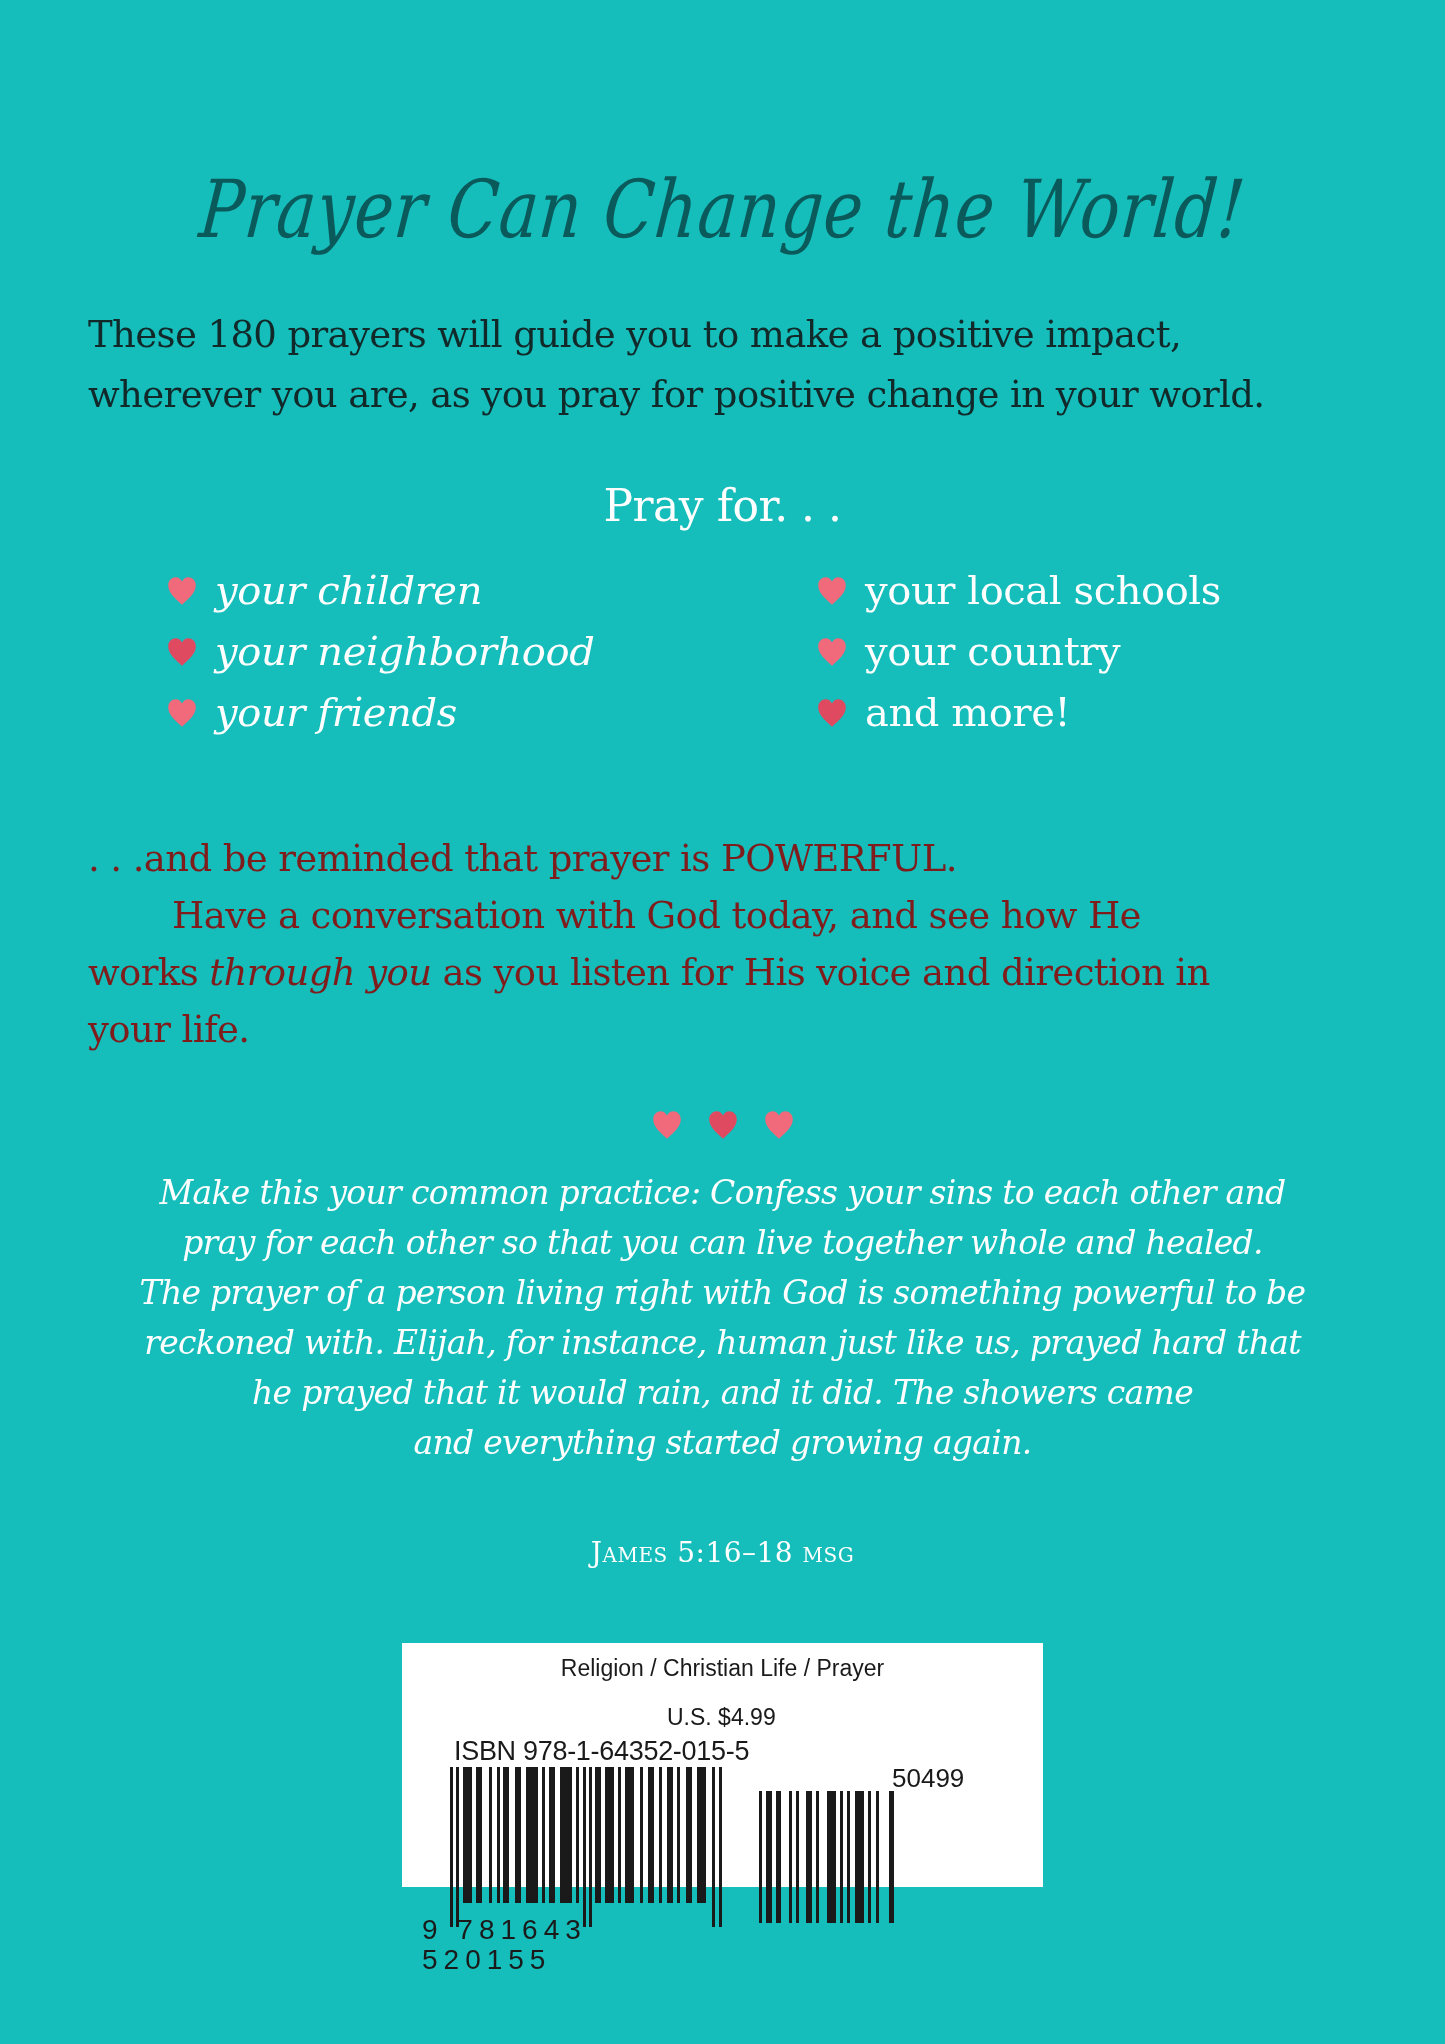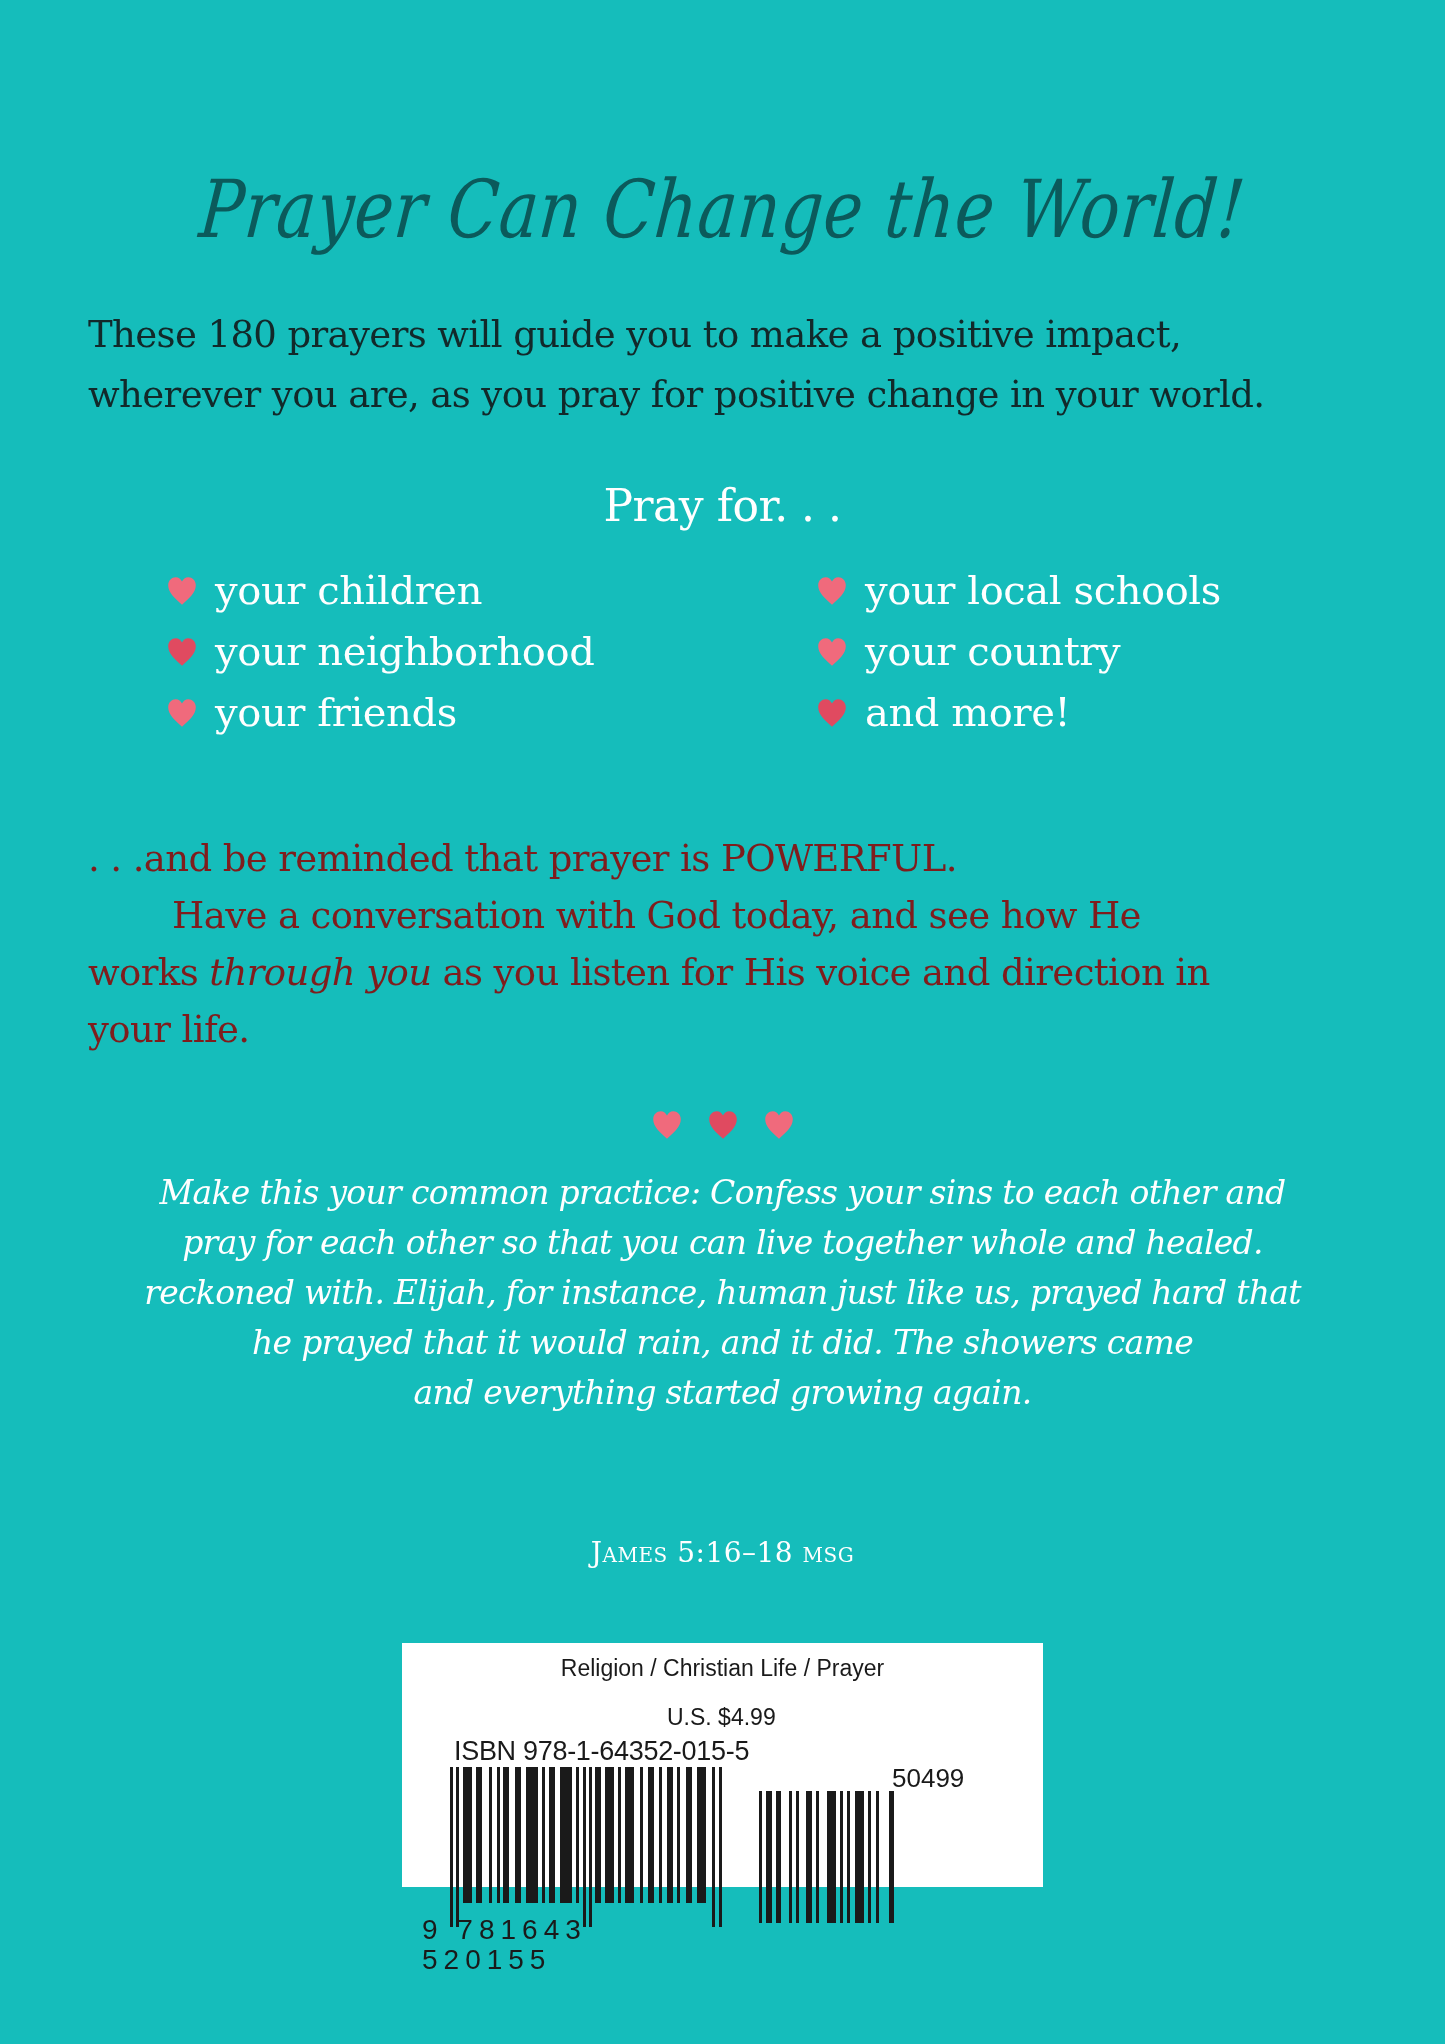--- a/index.html
+++ b/index.html
@@ -41,21 +41,21 @@
       color: #FFFFFF;
       letter-spacing: -0.5px;
     }
 
     .list {
       position: absolute; top: 560px;
       font-size: 40px; line-height: 61px;
       color: #FFFFFF;
       letter-spacing: -0.4px;
     }
-    .list.left { left: 165px; }
+    .list.left { left: 165px; font-style: italic; }
     .list.right { left: 815px; }
     .list-item { display: flex; align-items: center; height: 61px; }
     .heart {
       display: inline-block; width: 34px; height: 34px; margin-right: 16px;
       flex: 0 0 34px;
     }
     .heart svg { width: 34px; height: 34px; display: block; }
 
     .body-text {
       position: absolute; left: 88px; top: 830px; width: 1300px;
@@ -212,20 +212,21 @@
     <span class="heart">
         <svg viewBox="0 0 32 32">
           <path d="M16 29 C10 23 3 18 3 10.5 C3 6 6.5 3 10 3 C13 3 15 5 16 7 C17 5 19 3 22 3 C25.5 3 29 6 29 10.5 C29 18 22 23 16 29Z" fill="#F06A7C"></path>
         </svg>
       </span>
   </div>
 
   <div class="scripture">
     <div>Make this your common practice: Confess your sins to each other and</div>
     <div>pray for each other so that you can live together whole and healed.</div>
+    <div>The prayer of a person living right with God is something powerful to be</div>
     <div>reckoned with. Elijah, for instance, human just like us, prayed hard that</div>
     <div>he prayed that it would rain, and it did. The showers came</div>
     <div>and everything started growing again.</div>
   </div>
 
   <div class="reference">James 5:16–18 msg</div>
 
   <div class="barcode-box">
     <div class="bc-category">Religion / Christian Life / Prayer</div>
     <div class="bc-price">U.S. $4.99</div>

